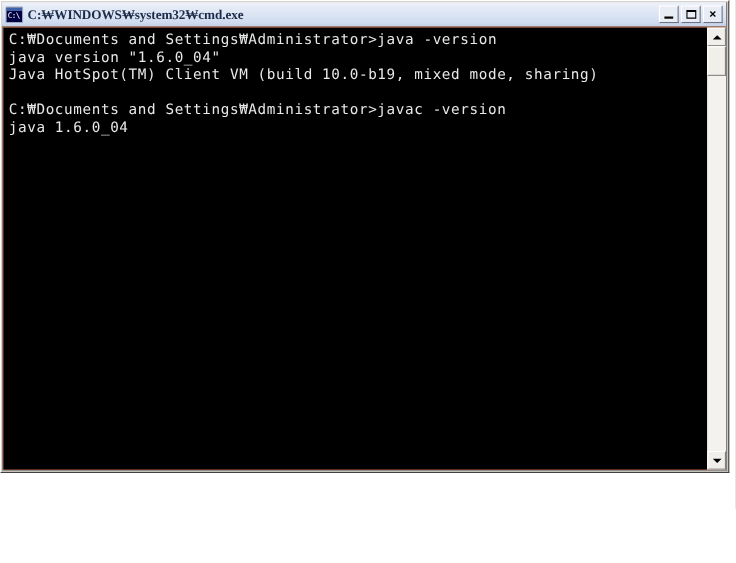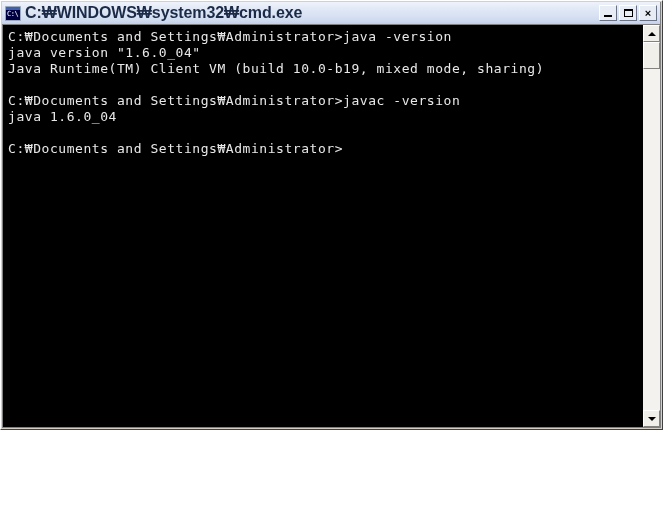--- a/index.html
+++ b/index.html
@@ -83,22 +83,22 @@
     left: 1px;
     top: 3px;
     font-family: "DejaVu Sans Mono", monospace;
     font-size: 7px;
     line-height: 9px;
     color: #ffffff;
     letter-spacing: -0.5px;
     white-space: nowrap;
   }
   .title-text {
-    font-family: Liberation Sans, sans-serif;
-    font-size: 16px;
+    font-family: Liberation Serif, serif;
+    font-size: 12px;
     font-weight: bold;
     color: #1b2a47;
     letter-spacing: -0.1px;
     white-space: nowrap;
     flex: 1 1 auto;
     overflow: hidden;
     text-overflow: clip;
   }
 
   
@@ -267,26 +267,25 @@
           <div class="glyph">×</div>
         </div>
       </div>
     </div>
 
     <div class="client-area">
 
       <div class="console" id="console-output">
           <div class="console-line">C:₩Documents and Settings₩Administrator&gt;java -version</div>
           <div class="console-line">java version "1.6.0_04"</div>
-          <div class="console-line">Java Runtime(TM) Client VM (build 10.0-b19, mixed mode, sharing)</div>
+          <div class="console-line">Java HotSpot(TM) Client VM (build 10.0-b19, mixed mode, sharing)</div>
           <div class="console-line">&nbsp;</div>
           <div class="console-line">C:₩Documents and Settings₩Administrator&gt;javac -version</div>
           <div class="console-line">java 1.6.0_04</div>
           <div class="console-line">&nbsp;</div>
-          <div class="console-line">C:₩Documents and Settings₩Administrator&gt;</div>
         </div>
 
       <div class="scrollbar">
         <div class="sb-btn">
           <span class="sb-arrow up"></span>
         </div>
         <div class="sb-track">
           <div class="sb-thumb"></div>
         </div>
         <div class="sb-btn">

